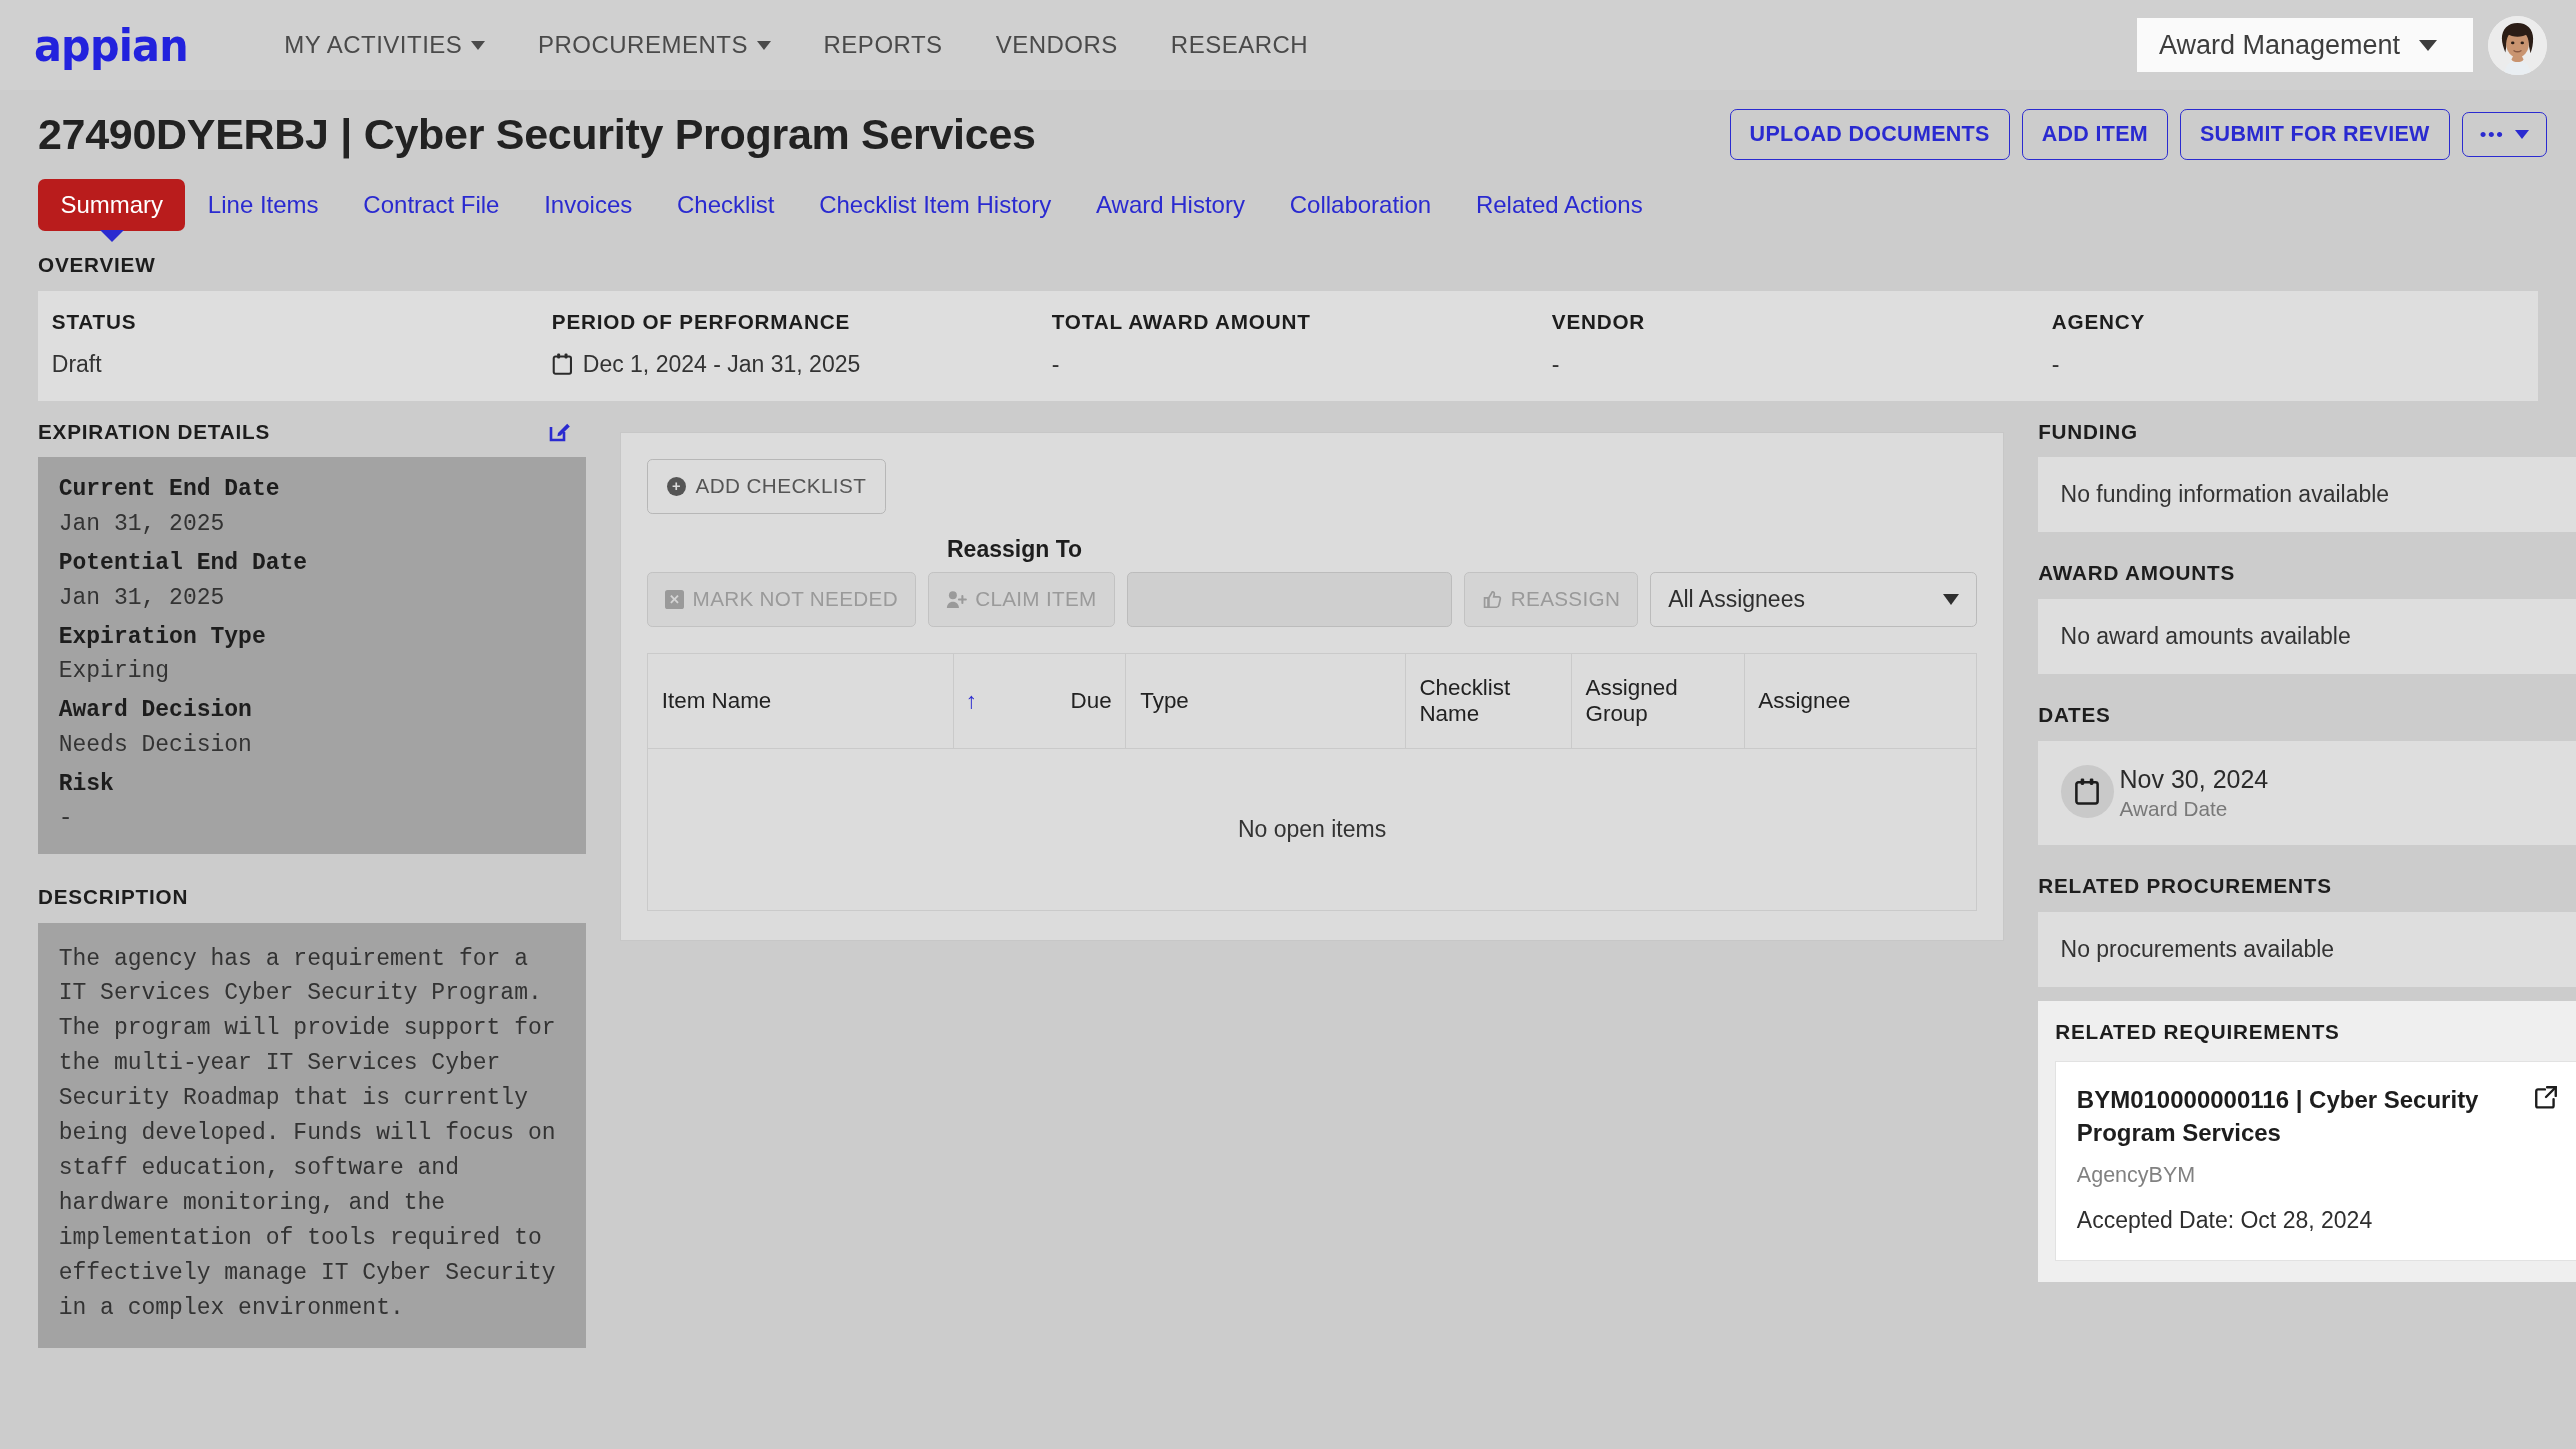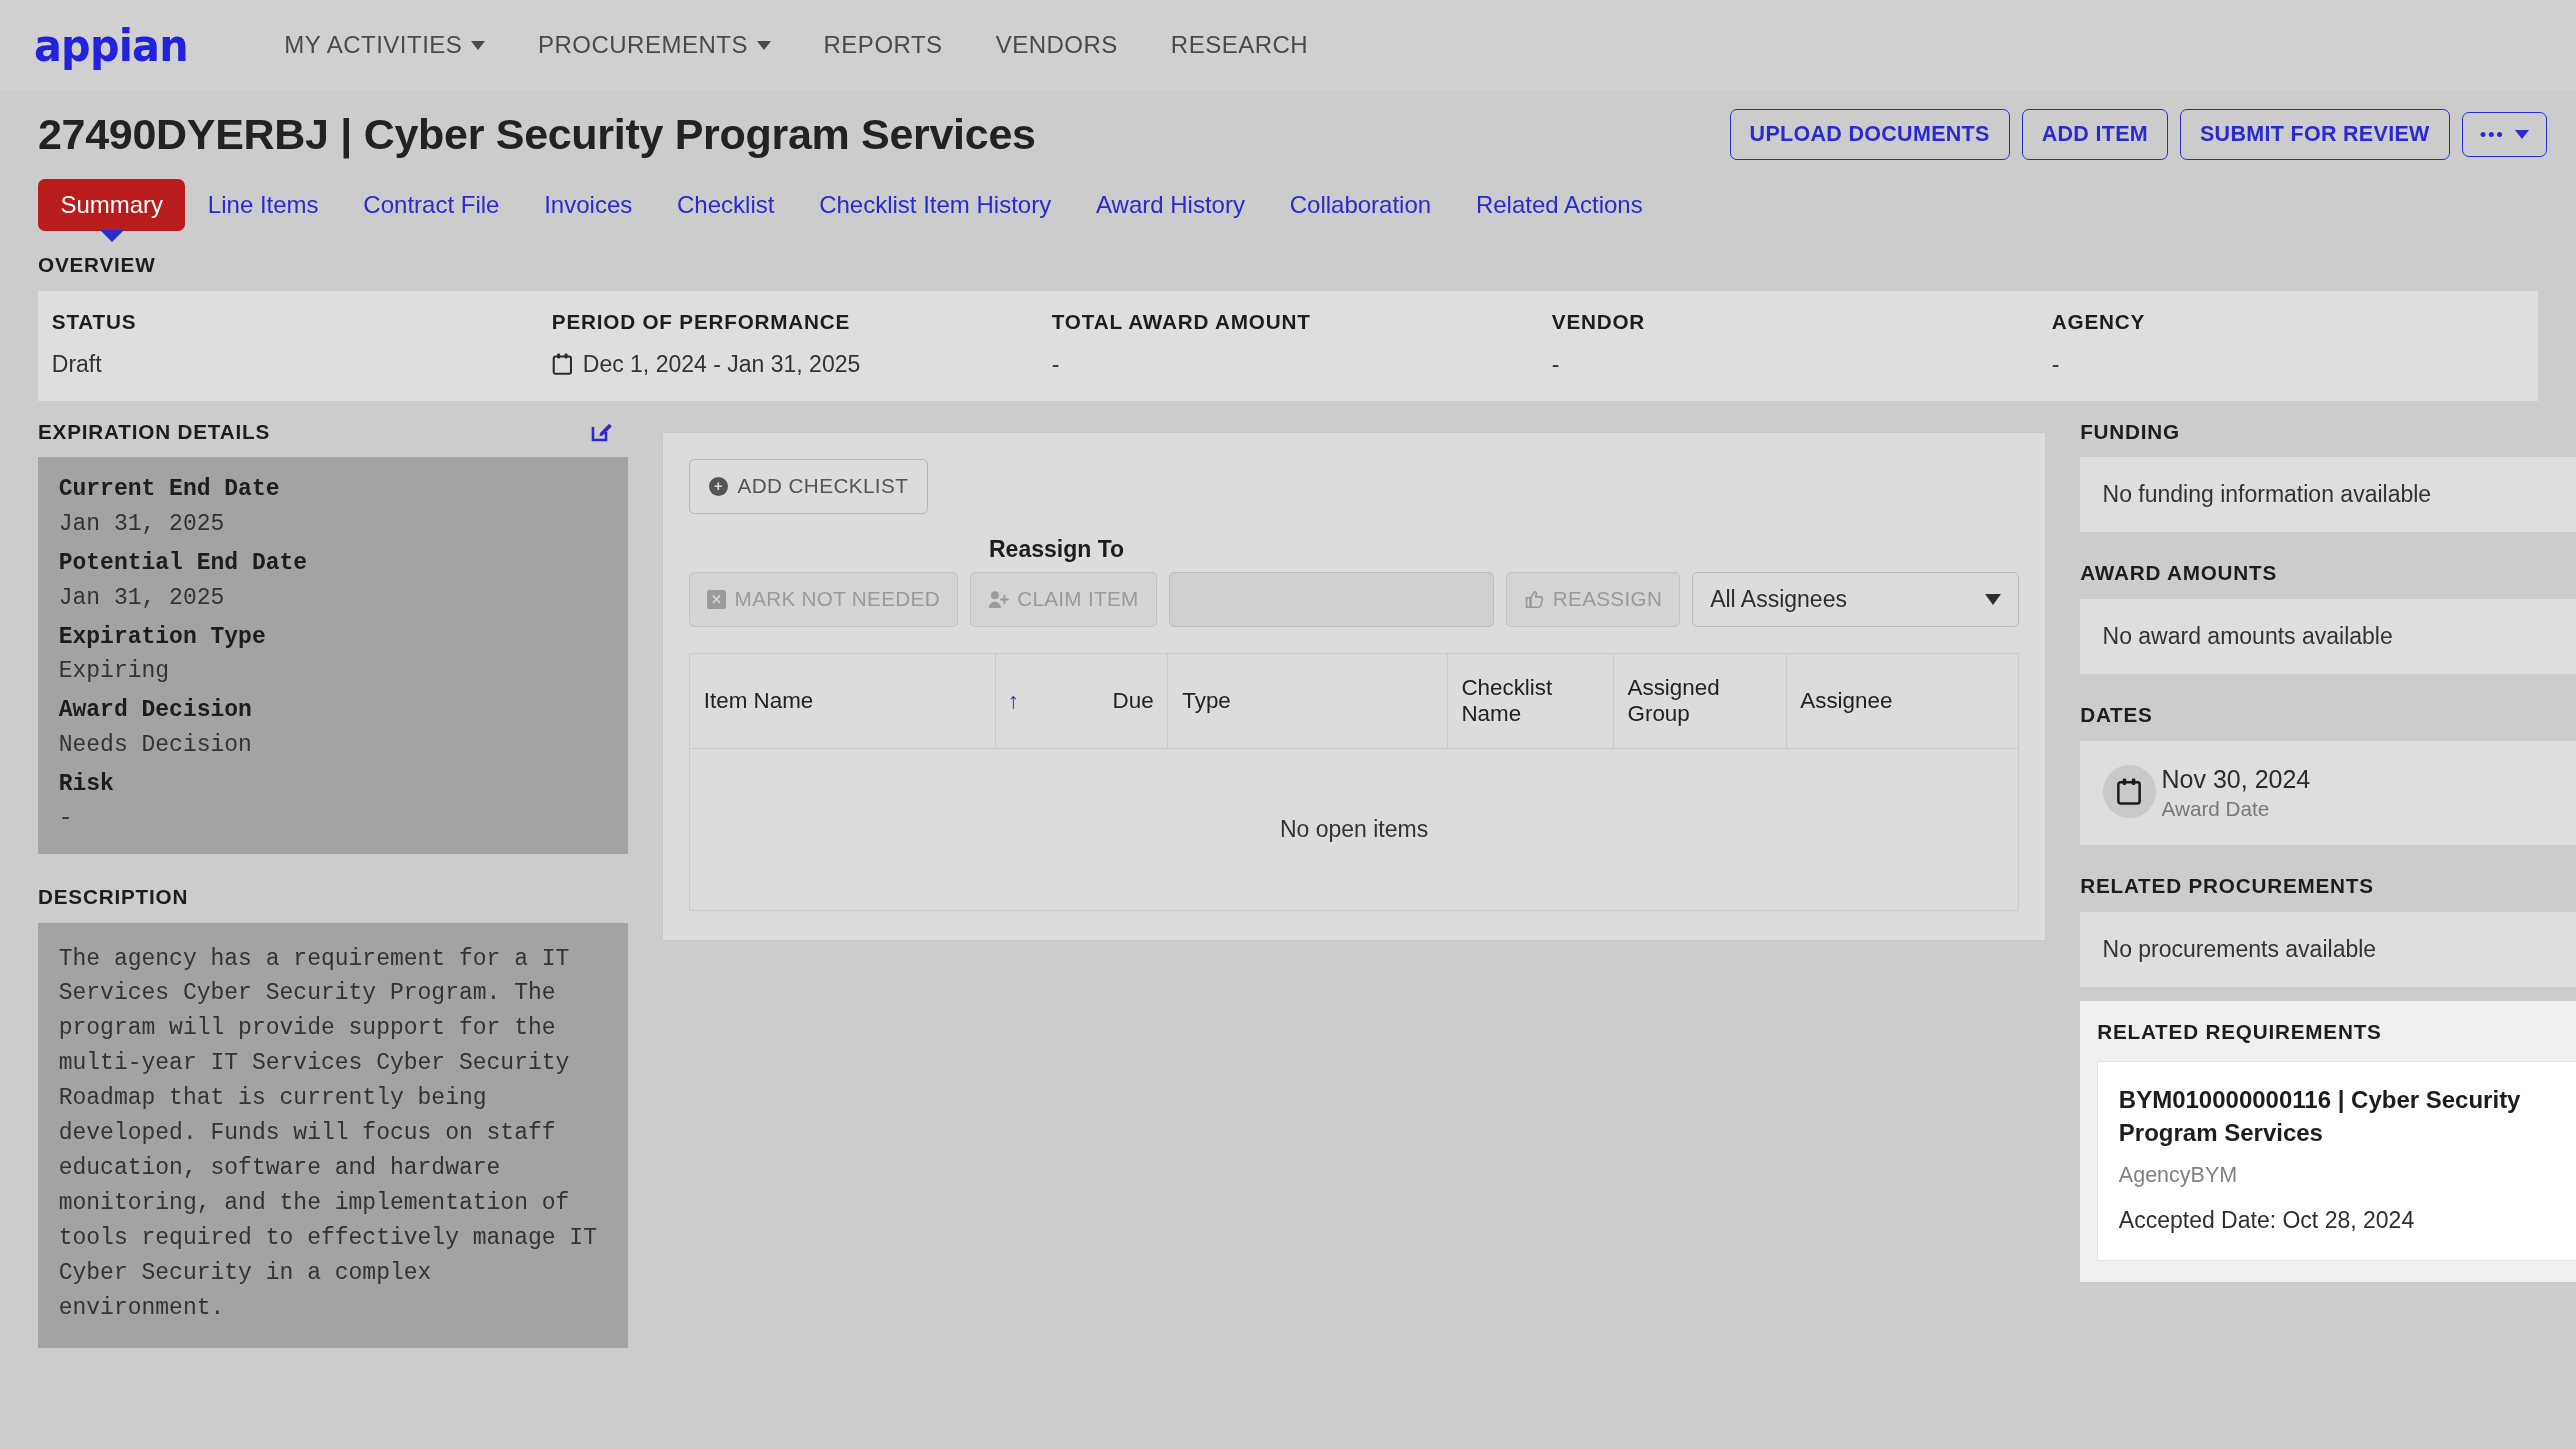--- a/index.html
+++ b/index.html
@@ -180,21 +180,21 @@
     display: flex; align-items: center; gap: 10.3px;
   }
 
   
   .body-grid {
     display: flex;
     padding: 19px 29px 0 38px;
     gap: 0;
     align-items: flex-start;
   }
-  .col-left { width: 590px; flex-shrink: 0; }
+  .col-left { width: 548px; flex-shrink: 0; }
   .col-mid { flex: 1; padding: 0 34px 0 34px; }
   .col-right { width: 558px; flex-shrink: 0; }
 
   .label-row {
     display: flex; align-items: center; justify-content: space-between;
     padding-right: 13.8px;
   }
   .edit-icon { cursor: pointer; display:flex; }
 
   .panel {
@@ -357,20 +357,39 @@
       <span>MY ACTIVITIES</span>
       <span class="caret-down"></span>
     </div>
     <div class="navitem">
       <span>PROCUREMENTS</span>
       <span class="caret-down"></span>
     </div>
     <div class="navitem">REPORTS</div>
     <div class="navitem">VENDORS</div>
     <div class="navitem">RESEARCH</div>
+  </div>
+  <div class="topright">
+    <div class="ctx-select">
+      <span>Award Management</span>
+      <span class="caret-down"></span>
+    </div>
+    <div class="avatar">
+      <svg viewBox="0 0 68 68" width="59" height="59">
+        <circle cx="34" cy="34" r="34" fill="#ececec"></circle>
+        <path d="M34 8c11 0 18 7 18 18 0 6-1 12-3 17l-3-14-12 3-12-3-2 13c-2-5-4-11-4-16C16 15 23 8 34 8z" fill="#2b1d16"></path>
+        <ellipse cx="34" cy="32" rx="13" ry="16" fill="#c99470"></ellipse>
+        <path d="M22 20c3-6 8-9 12-9s9 3 12 9c-3 3-8 4-12 4s-9-1-12-4z" fill="#2b1d16"></path>
+        <ellipse cx="28.5" cy="31" rx="2" ry="1.6" fill="#2b1d16"></ellipse>
+        <ellipse cx="39.5" cy="31" rx="2" ry="1.6" fill="#2b1d16"></ellipse>
+        <path d="M30 40c2 1.6 6 1.6 8 0" stroke="#8a5a42" stroke-width="1.6" fill="none" stroke-linecap="round"></path>
+        <path d="M18 68c2-12 8-17 16-17s14 5 16 17z" fill="#e9eef2"></path>
+        <path d="M27 50c2 4 12 4 14 0l-2-4H29z" fill="#c99470"></path>
+      </svg>
+    </div>
   </div>
 </div>
 
 <div class="page-head">
   <div class="page-title">27490DYERBJ | Cyber Security Program Services</div>
   <div class="head-actions">
     <button class="btn-outline">UPLOAD DOCUMENTS</button>
     <button class="btn-outline">ADD ITEM</button>
     <button class="btn-outline">SUBMIT FOR REVIEW</button>
     <button class="btn-kebab">

